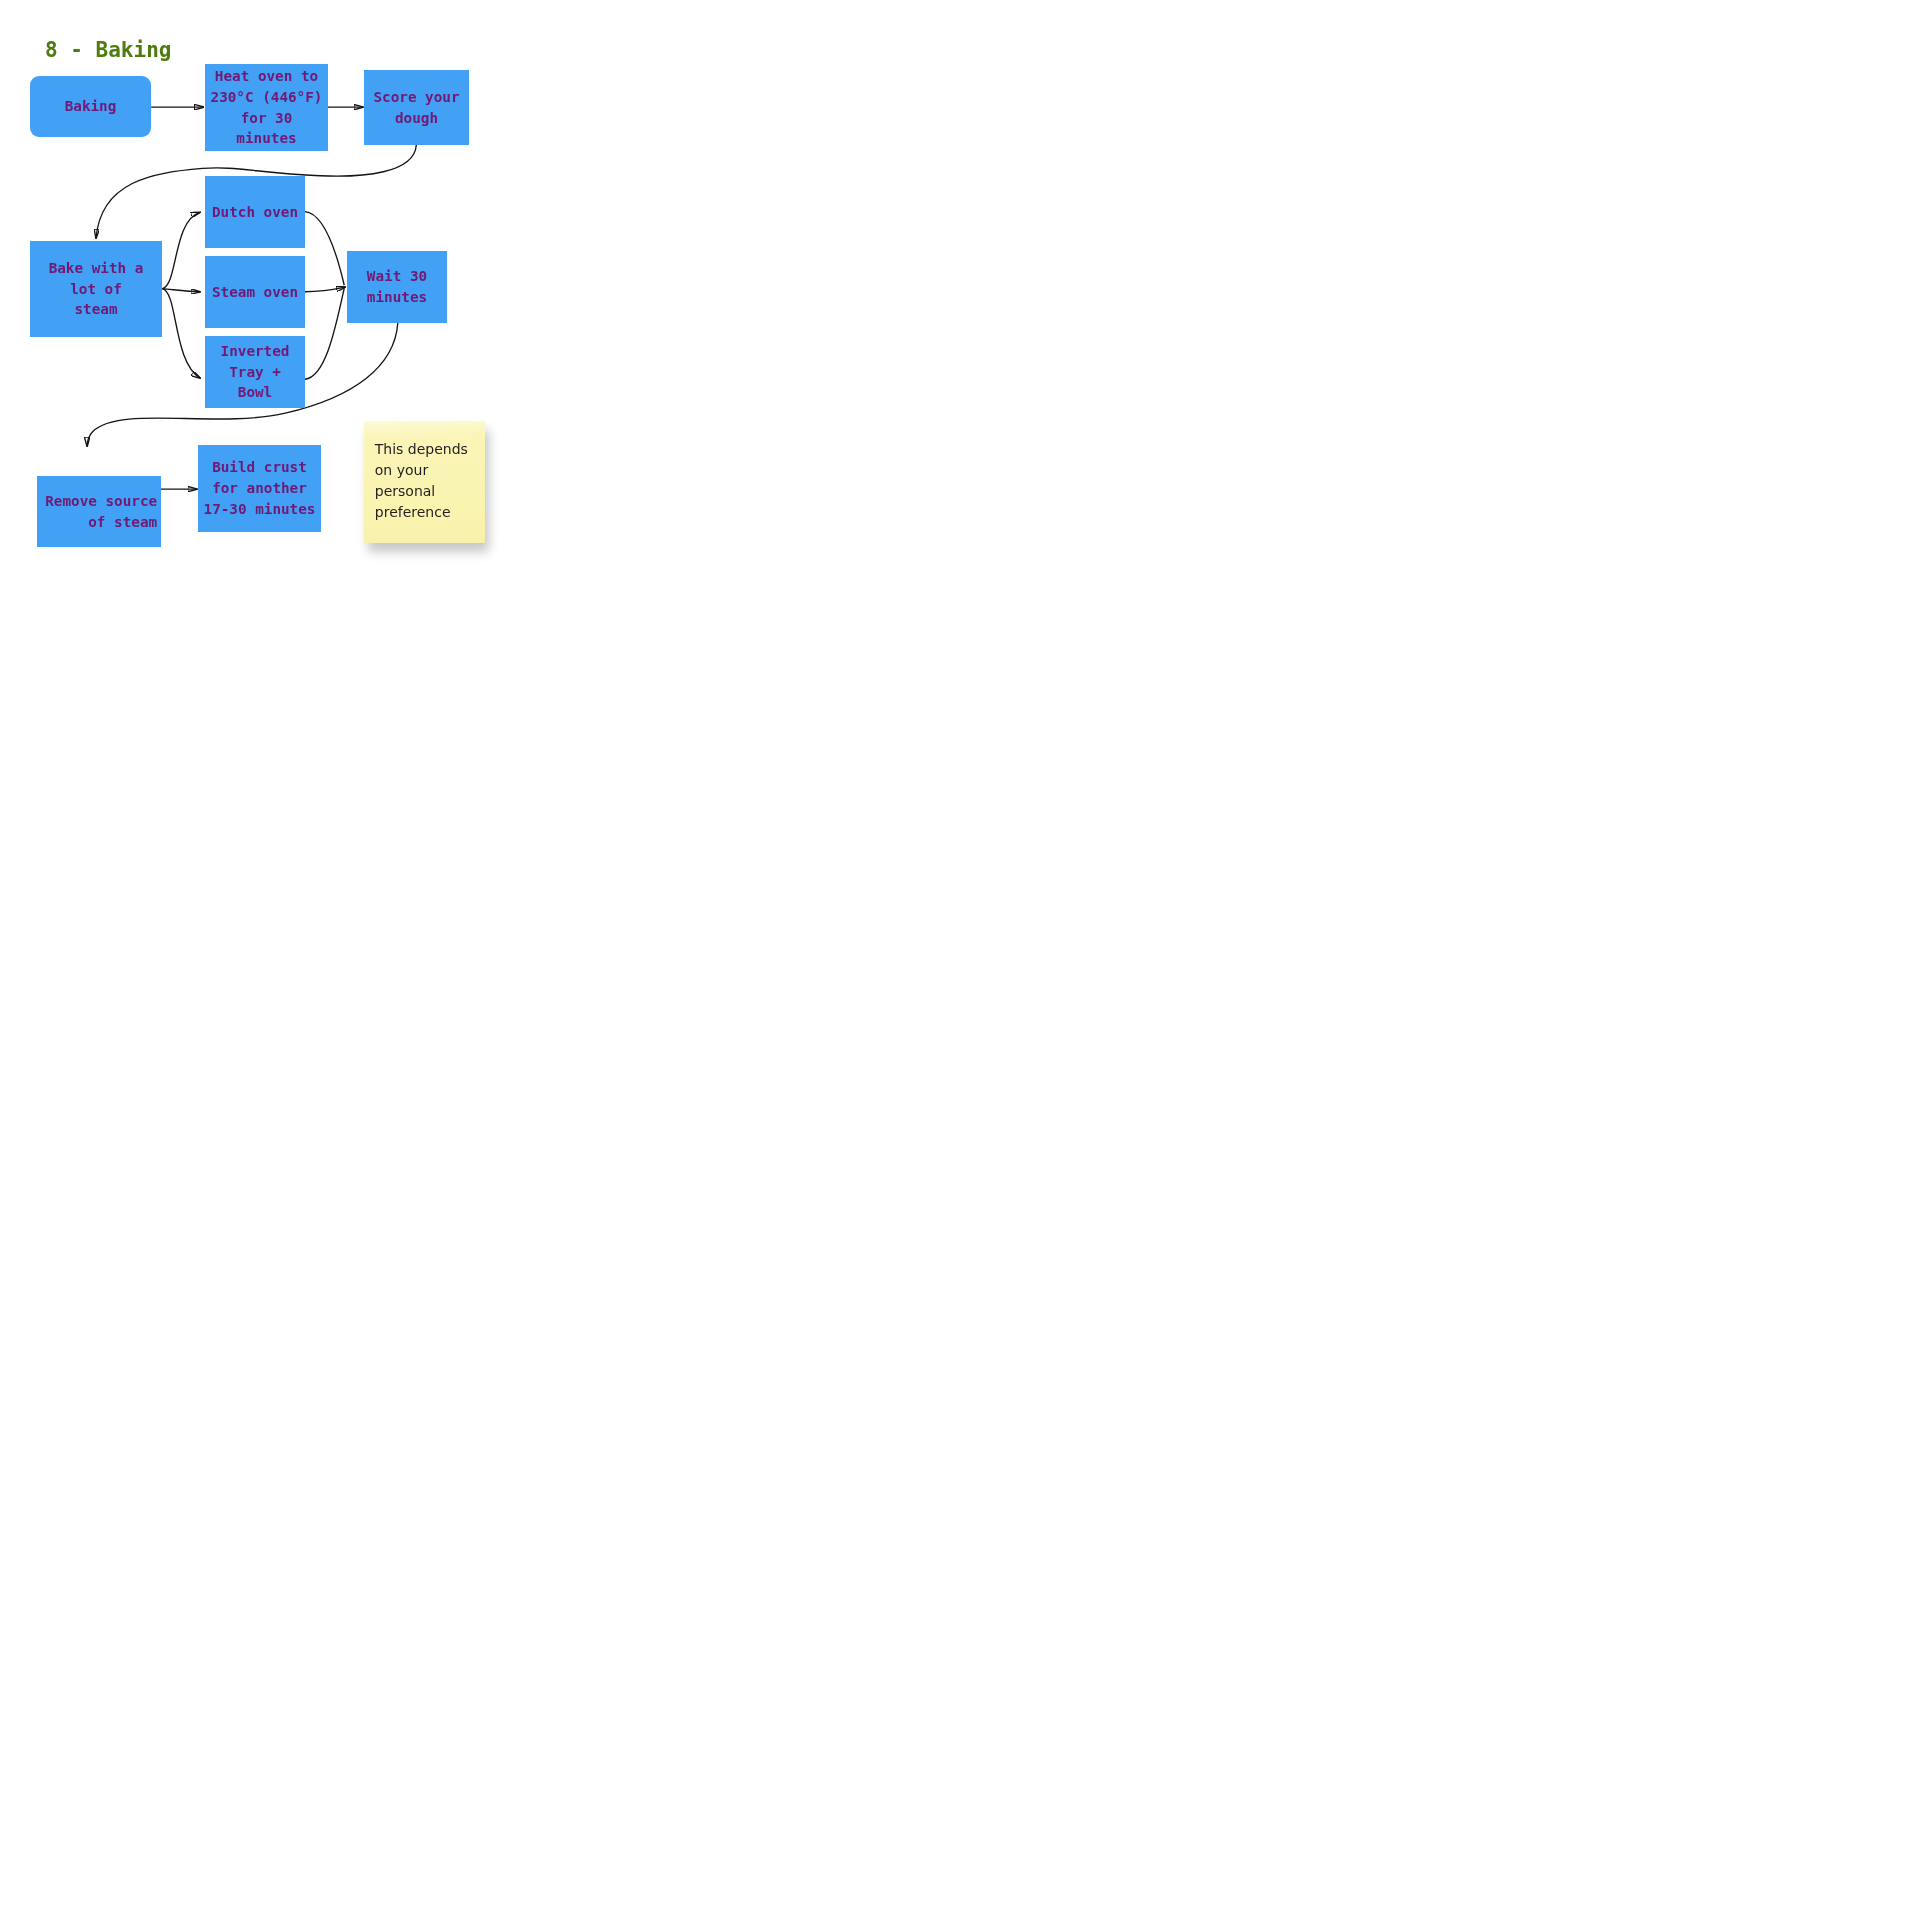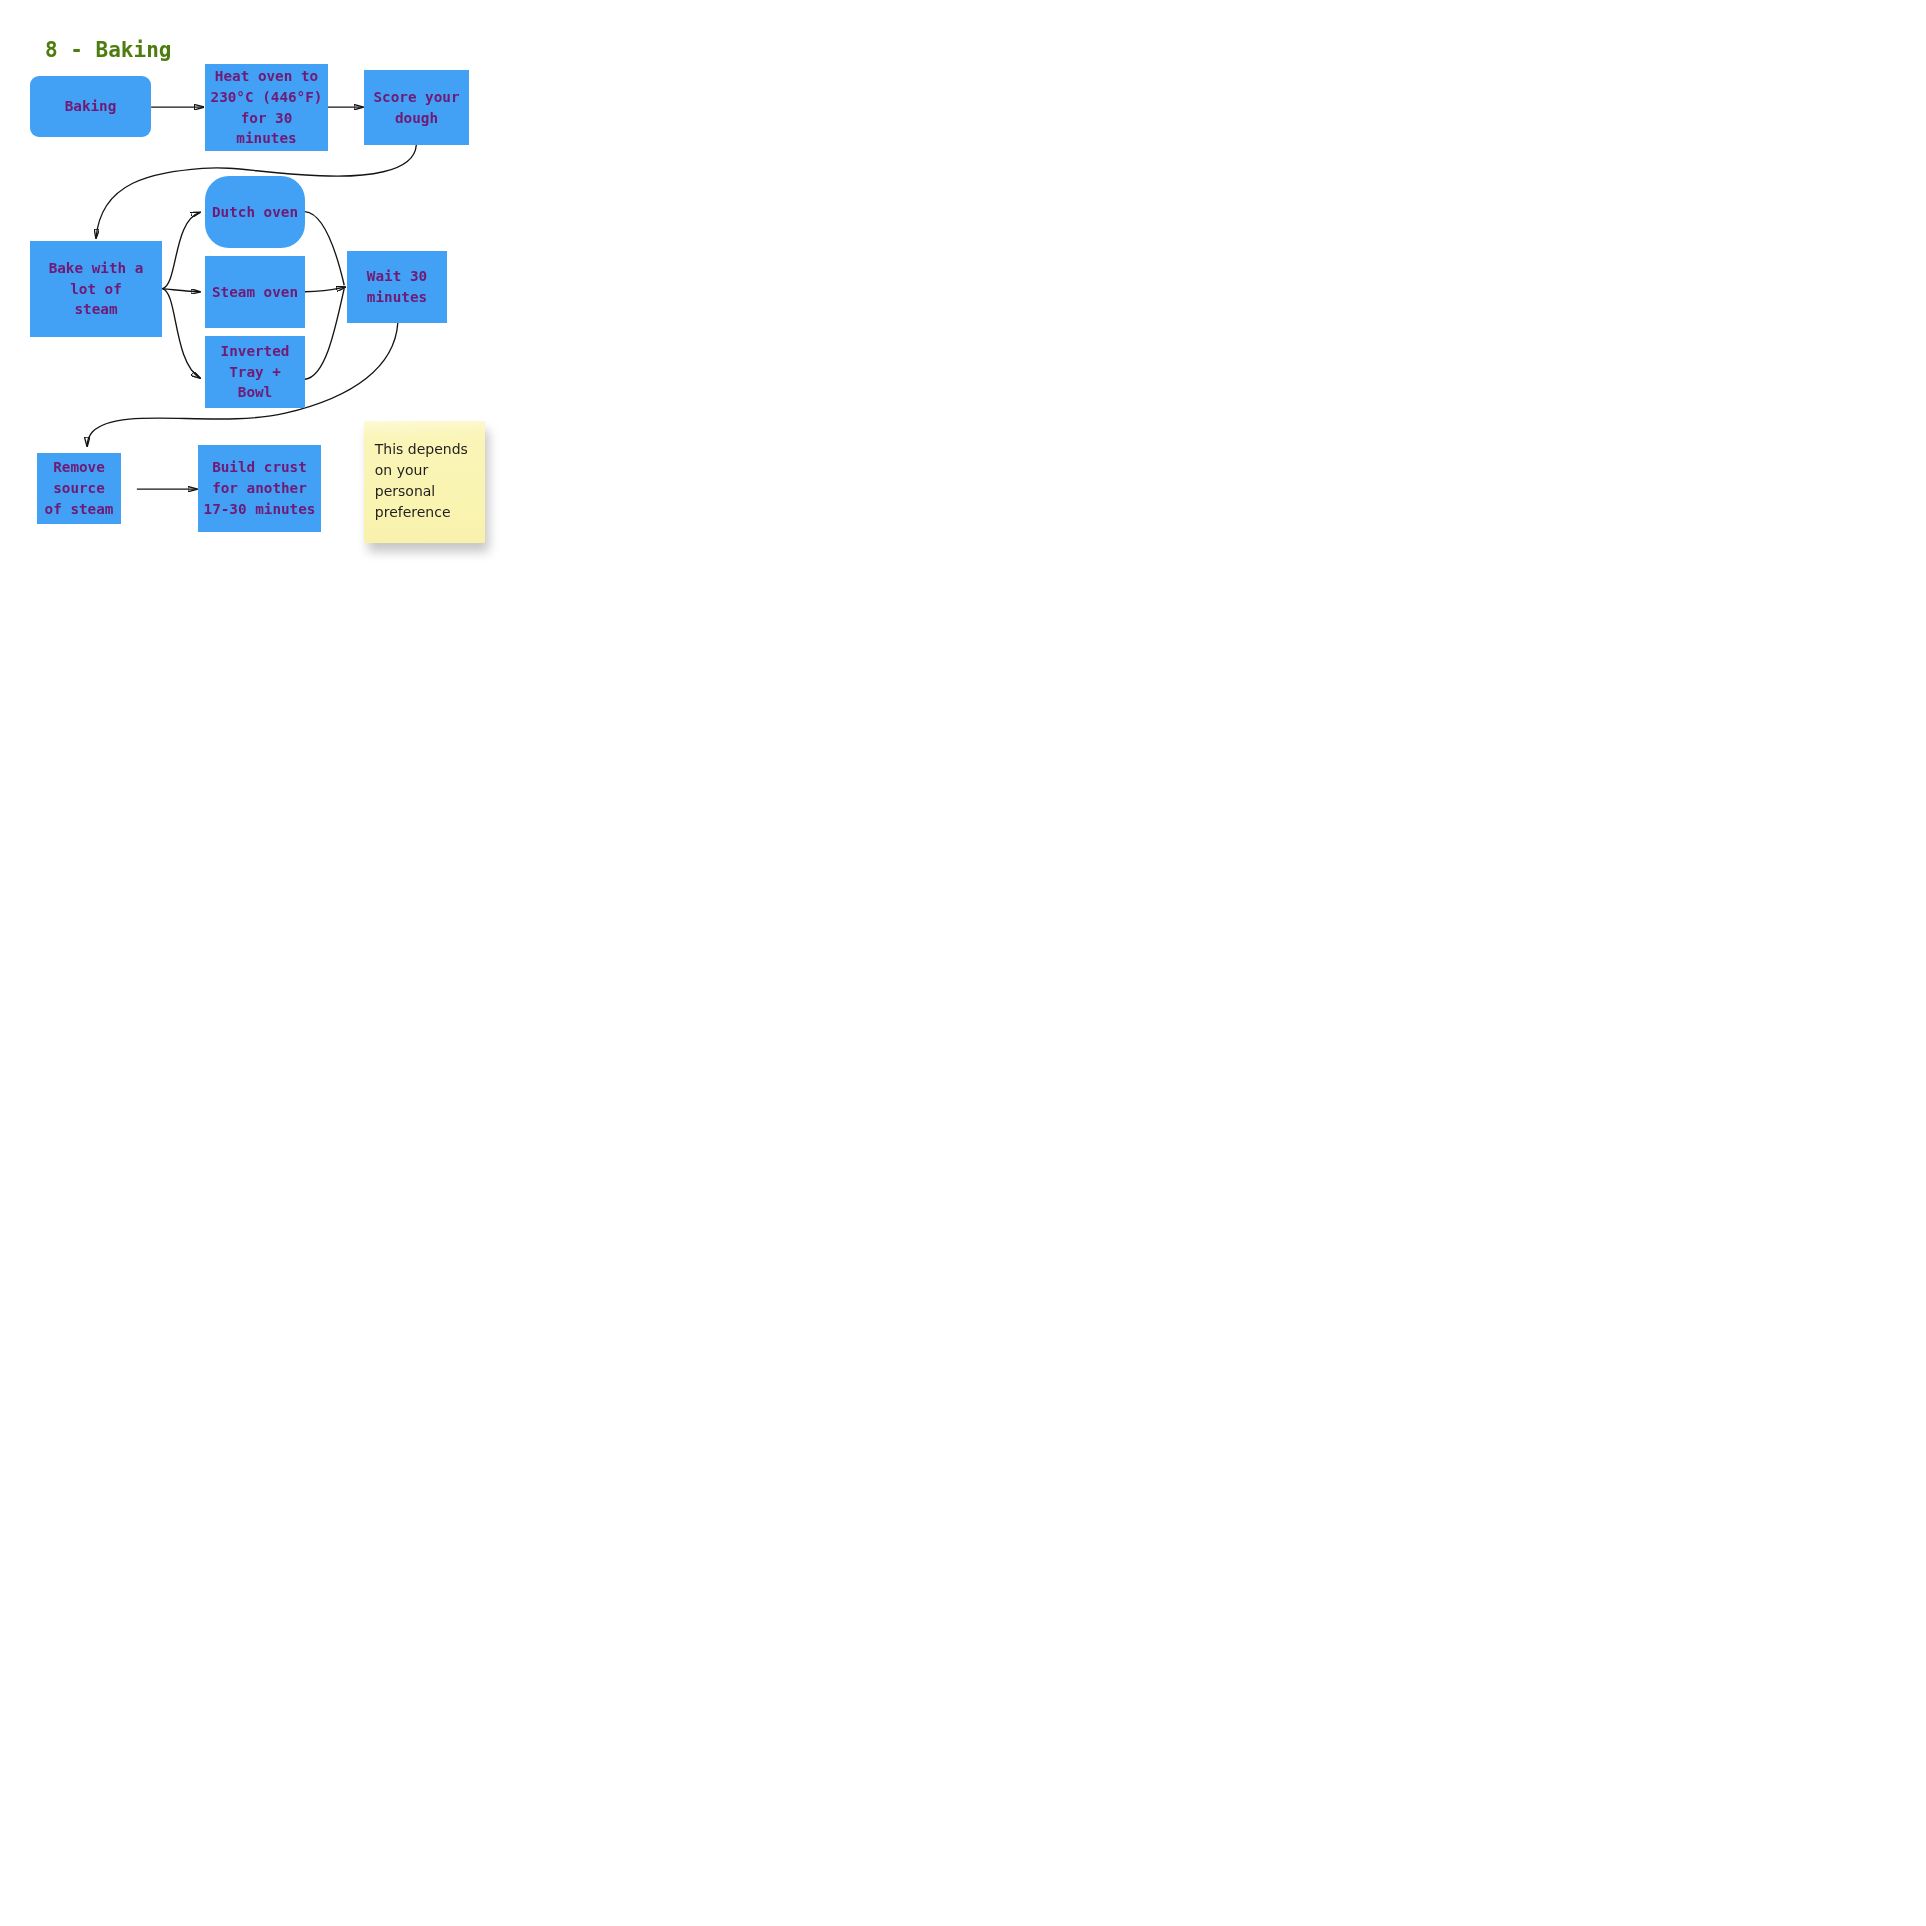--- a/index.html
+++ b/index.html
@@ -114,37 +114,37 @@
   </div>
 
   <div class="node" style="left:364px; top:70px; width:105px; height:75px; padding:0 4.6px;">
     <span>Score your dough</span>
   </div>
 
   <div class="node" style="left:30px; top:241px; width:132px; height:96px; padding:0 18px;align-items:center;">
     <span>Bake with a lot of steam</span>
   </div>
 
-  <div class="node" style="left:205px; top:176px; width:100px; height:72px; padding:0 3.9px;border-radius:24px;">
+  <div class="node" style="left:205px; top:176px; width:100px; height:72px; padding:0 3.9px;">
     <span>Dutch oven</span>
   </div>
 
   <div class="node" style="left:205px; top:256px; width:100px; height:72px; padding:0 3.9px;">
     <span>Steam oven</span>
   </div>
 
   <div class="node" style="left:205px; top:336px; width:100px; height:72px; padding:0 3px;">
     <span>Inverted Tray + Bowl</span>
   </div>
 
   <div class="node" style="left:347px; top:251px; width:100px; height:72px; padding:0 3.9px;">
     <span>Wait 30 minutes</span>
   </div>
 
-  <div class="node" style="left:37px; top:453px; width:84px; height:71px; padding:0 3.9px;">
+  <div class="node" style="left:37px; top:476px; width:124px; height:71px; padding:0 3.9px;text-align:right;">
     <span>Remove source of steam</span>
   </div>
 
   <div class="node" style="left:198px; top:445px; width:123px; height:87px; padding:0 4.6px;">
     <span>Build crust for another 17-30 minutes</span>
   </div>
 
   <div class="sticky-note" style="left:356px; top:421px; width:121px; height:122px;margin-left:8px;">
     <span>This depends on your personal preference</span>
   </div>

